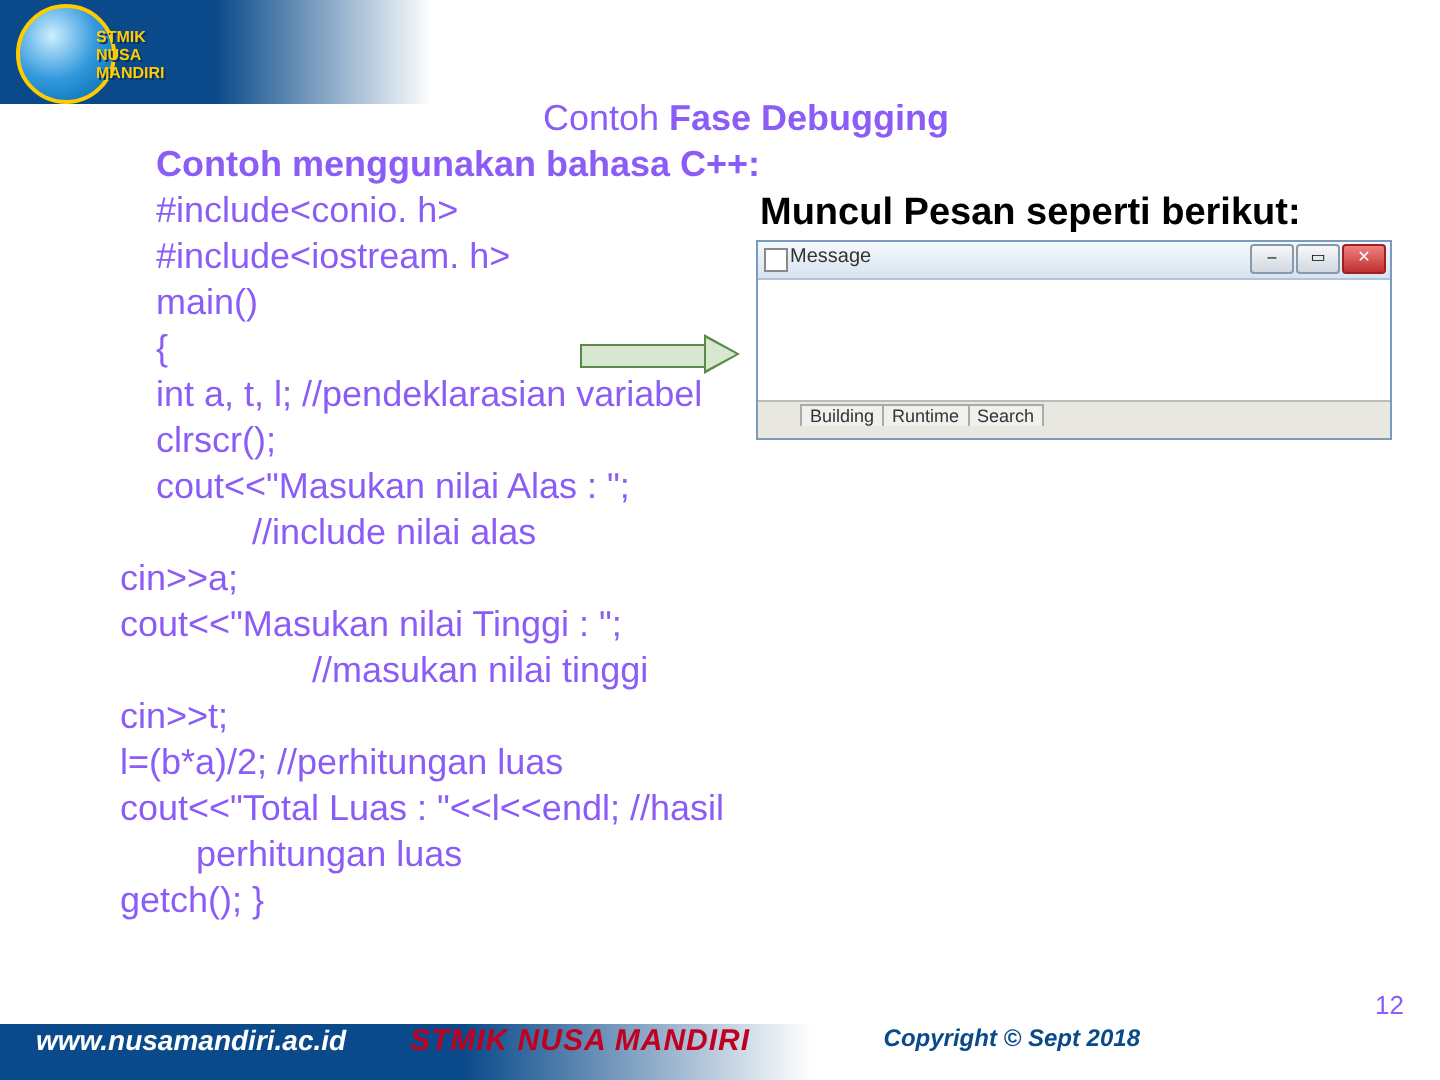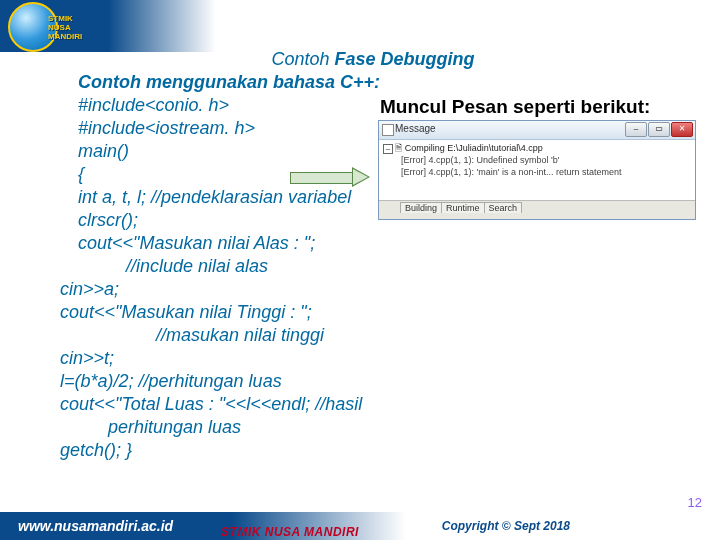--- a/index.html
+++ b/index.html
@@ -47,22 +47,21 @@
     line-height: 9px;
     text-shadow: 1px 1px 0 #003366;
   }
   .content {
     position: absolute;
     top: 48px;
     left: 78px;
     width: 630px;
     font-size: 18px;
     line-height: 23px;
-    color: #0369a1;
-    font-style: italic;
+    color: #8b5cf6;
   }
   .title {
     text-align: center;
     font-weight: normal;
     margin-left: -40px;
   }
   .title-bold { font-weight: bold; }
   .subtitle { font-weight: bold; }
   .msg-label {
     position: absolute;
@@ -205,39 +204,37 @@
     margin-right: -1px;
   }
   .footer {
     position: absolute;
     bottom: 0;
     left: 0;
     width: 580px;
     height: 28px;
     background: linear-gradient(to right, #0a4a8a 0%, #0a4a8a 40%, #fff 70%);
     display: flex;
-    align-items: center;
   }
   .footer-url {
     color: #fff;
     font-weight: bold;
     font-size: 14px;
     margin-left: 18px;
     font-style: italic;
   }
   .footer-center {
     position: absolute;
     left: 50%;
     transform: translateX(-50%);
     font-weight: bold;
     font-style: italic;
-    font-size: 12px;
+    font-size: 15px;
     color: #c00020;
     letter-spacing: 0.5px;
-    margin-top: 11px;
   }
   .footer-right {
     position: absolute;
     right: 10px;
     font-size: 12px;
     font-weight: bold;
     font-style: italic;
     color: #0a4a8a;
   }
   .code-indent { padding-left: 48px; }
@@ -273,46 +270,41 @@
   <div>int a, t, l; //pendeklarasian variabel</div>
   <div>clrscr();</div>
   <div>cout&lt;&lt;"Masukan nilai Alas : ";</div>
   <div class="code-indent">//include nilai alas</div>
   <div style="margin-left:-18px">cin&gt;&gt;a;</div>
   <div style="margin-left:-18px">cout&lt;&lt;"Masukan nilai Tinggi : ";</div>
   <div class="code-indent" style="margin-left:30px">//masukan nilai tinggi</div>
   <div style="margin-left:-18px">cin&gt;&gt;t;</div>
   <div style="margin-left:-18px">l=(b*a)/2; //perhitungan luas</div>
   <div style="margin-left:-18px">cout&lt;&lt;"Total Luas : "&lt;&lt;l&lt;&lt;endl; //hasil</div>
-  <div style="margin-left:30px">perhitungan luas</div>
+  <div style="margin-left:20px">perhitungan luas</div>
   <div style="margin-left:-18px">getch(); }</div>
 </div>
 
 <div class="msg-label">Muncul Pesan seperti berikut:</div>
 
 <div class="arrow">
   <div class="arrow-shaft"></div>
   <div class="arrow-head"></div>
 </div>
 
 <div class="msg-window">
   <div class="msg-titlebar">
     <div class="msg-icon"></div>
     <div class="msg-title">Message</div>
     <div class="win-btns">
       <div class="win-btn">–</div>
       <div class="win-btn">▭</div>
       <div class="win-btn close">✕</div>
     </div>
   </div>
-  <div class="msg-body">
-    <div><span class="tree-icon">–</span>🗎 <span>Compiling E:\Juliadin\tutorial\4.cpp</span></div>
-    <div class="tree-line2">[Error] 4.cpp(1, 1): Undefined symbol 'b'</div>
-    <div class="tree-line3">[Error] 4.cpp(1, 1): 'main' is a non-int... return statement</div>
-  </div>
   <div class="msg-tabs">
     <span>Building</span><span>Runtime</span><span>Search</span>
   </div>
 </div>
 
 <div class="pagenum">12</div>
 
 <div class="footer">
   <span class="footer-url">www.nusamandiri.ac.id</span>
   <span class="footer-center">STMIK NUSA MANDIRI</span>

